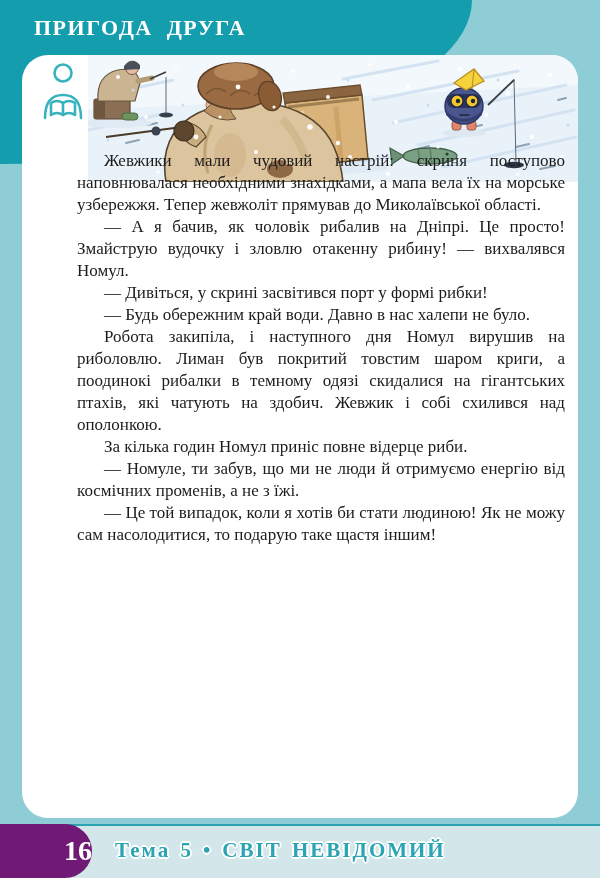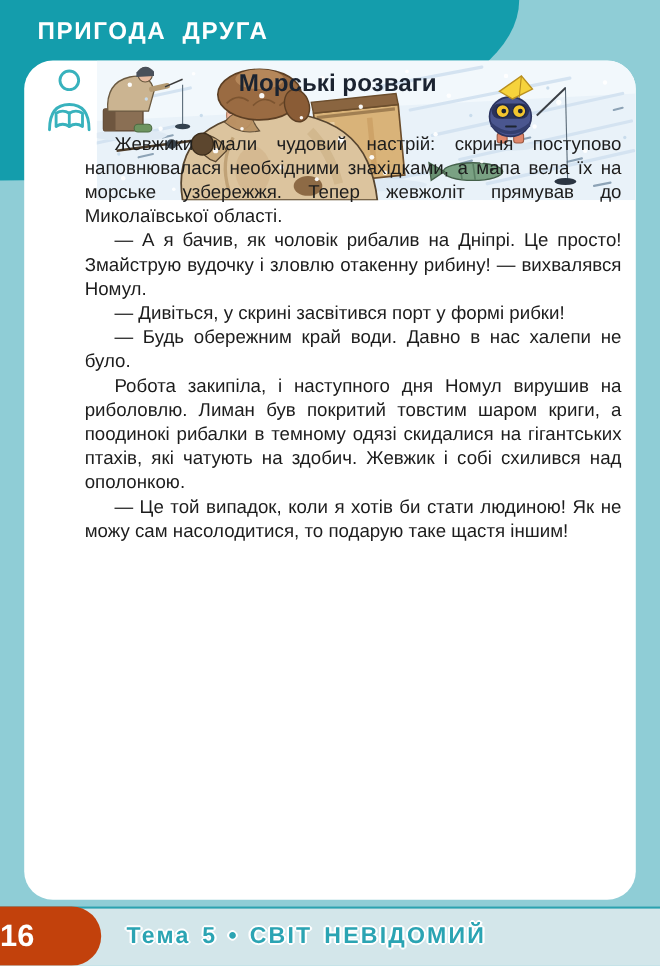--- a/index.html
+++ b/index.html
@@ -1,41 +1,41 @@
 <!DOCTYPE html>
 <html><head>
 <meta charset="utf-8">
 <style>
   html,body{margin:0;padding:0;}
   body{width:600px;height:878px;overflow:hidden;font-family:"Liberation Sans",sans-serif;}
-  .page{position:relative;width:600px;height:878px;background:#8fcdd6;overflow:hidden;}
+  .page{position:relative;width:600px;height:878px;background:#8fcdd6;overflow:hidden;font-family:Liberation Serif, serif;}
 
   
   .corner-blob{position:absolute;top:0;left:0;width:472px;height:164px;background:#149dac;
     border-bottom-right-radius:100% 100%;}
   .header-label{position:absolute;top:15px;left:34px;color:#ffffff;font-weight:800;
     font-size:22px;letter-spacing:1.5px;word-spacing:7px;}
 
   
   .card{position:absolute;left:22px;top:55px;width:556px;height:763px;background:#ffffff;
     border-radius:26px;overflow:hidden;}
   .illustration{position:absolute;top:0;left:66px;width:490px;height:127px;}
   .reading-icon{position:absolute;top:7px;left:16px;width:50px;height:58px;}
   .story-title{position:absolute;top:8px;left:40px;width:490px;text-align:center;
     font-size:22px;font-weight:bold;color:#1b2330;}
 
-  .card-body{position:relative;padding:65px 13px 0 55px;}
+  .card-body{position:relative;padding:95px 13px 0 55px;}
   .story-text p{margin:0;text-indent:27px;text-align:justify;font-size:17px;
     line-height:22px;color:#1c1c1c;}
 
   
   .footer-bar{position:absolute;left:0;right:0;bottom:0;height:52px;background:#d3e6ea;
     border-top:2px solid #2ba2b0;z-index:1;}
-  .page-tab{position:absolute;left:0;bottom:0;width:92px;height:54px;background:#c2410c;
-    border-radius:0 27px 27px 0;z-index:2;display:flex;align-items:center;justify-content:flex-start;}
+  .page-tab{position:absolute;left:0;bottom:0;width:92px;height:54px;background:#701a75;
+    border-radius:0 27px 27px 0;z-index:2;display:flex;align-items:center;justify-content:flex-end;}
   .page-number{color:#ffffff;font-weight:bold;font-size:28px;}
   .footer-title{position:absolute;left:115px;bottom:15px;z-index:2;color:#2ba4b3;
     font-weight:800;font-size:21px;letter-spacing:2px;word-spacing:3px;
     text-shadow:-1px -1px 0 #fff,1px -1px 0 #fff,-1px 1px 0 #fff,1px 1px 0 #fff,0 2px 0 #fff,0 -2px 0 #fff,2px 0 0 #fff,-2px 0 0 #fff;}
   .footer-title .sep{margin:0 10px;}
 </style>
 </head>
 <body>
 
 <div class="page">
@@ -187,38 +187,39 @@
 
     <div class="reading-icon">
       <svg viewBox="0 0 50 58" width="50" height="58" xmlns="http://www.w3.org/2000/svg" fill="none" stroke="#38b2bd" stroke-width="2.6" stroke-linecap="round" stroke-linejoin="round">
         <circle cx="25" cy="11" r="8.5"></circle>
         <path d="M7 56 Q7 33 25 33 Q43 33 43 56"></path>
         <path d="M13 41 Q19 37 25 41 Q31 37 37 41 L37 53 Q31 49 25 53 Q19 49 13 53 Z" fill="#ffffff"></path>
         <path d="M25 41 L25 53"></path>
       </svg>
     </div>
 
-    <div class="story-title">Морські розваги</div>
 
     <div class="card-body">
       <div class="story-text">
 
           <p>Жевжики мали чудовий настрій: скриня поступово наповнювалася необхідними знахідками, а мапа вела їх на морське узбережжя. Тепер жевжоліт прямував до Миколаївської області.</p>
 
           <p>— А я бачив, як чоловік рибалив на Дніпрі. Це просто! Змайструю вудочку і зловлю отакенну рибину! — вихвалявся Номул.</p>
 
           <p>— Дивіться, у скрині засвітився порт у формі рибки!</p>
 
           <p>— Будь обережним край води. Давно в нас халепи не було.</p>
 
 
           <p>Робота закипіла, і наступного дня Номул вирушив на риболовлю. Лиман був покритий товстим шаром криги, а поодинокі рибалки в темному одязі скидалися на гігантських птахів, які чатують на здобич. Жевжик і собі схилився над ополонкою.</p>
 
-
-
+          <p>За кілька годин Номул приніс повне відерце риби.</p>
+
+
+          <p>— Номуле, ти забув, що ми не люди й отримуємо енергію від космічних променів, а не з їжі.</p>
 
           <p>— Це той випадок, коли я хотів би стати людиною! Як не можу сам насолодитися, то подарую таке щастя іншим!</p>
 
         </div>
 
     </div>
   </div>
 
   <div class="footer-bar"></div>
   <div class="page-tab">

